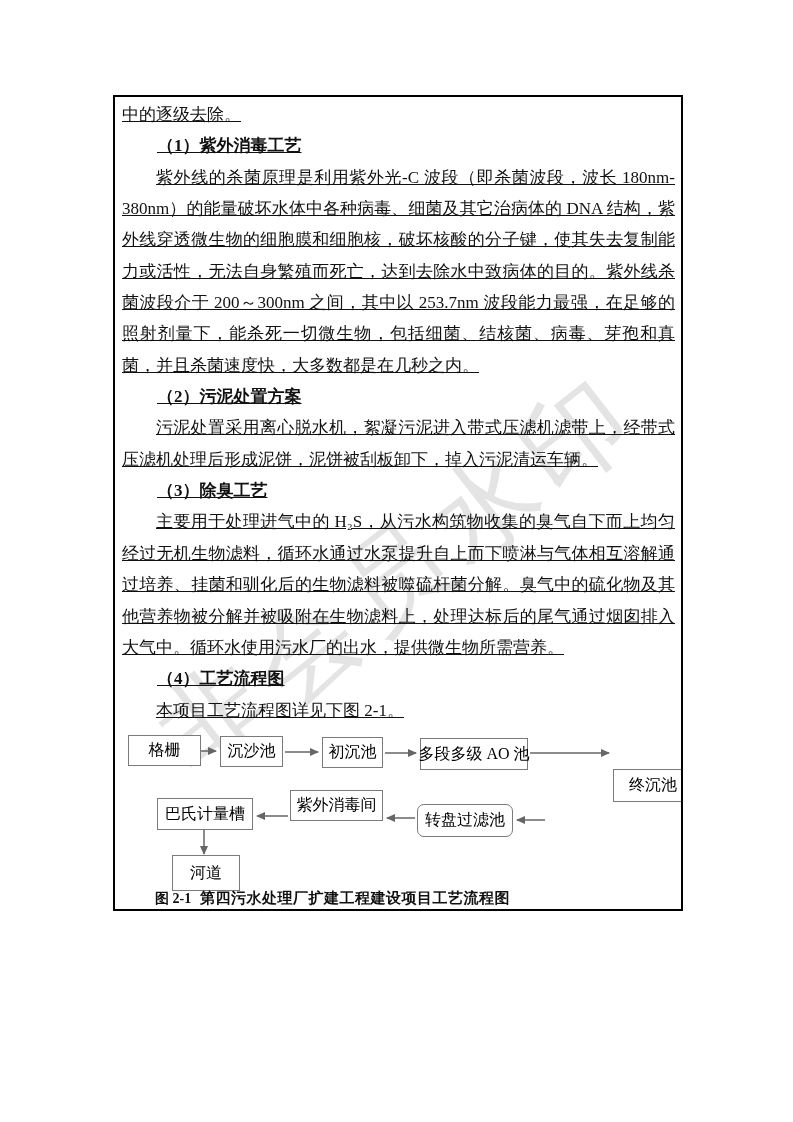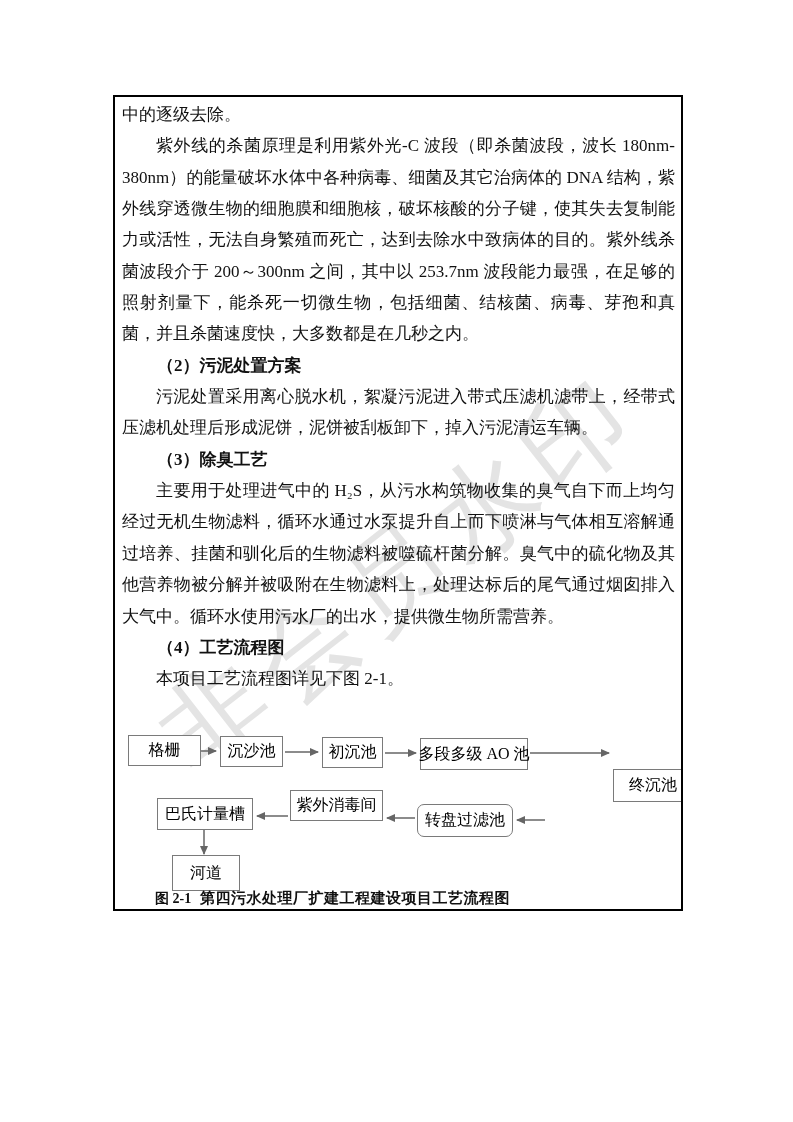--- a/index.html
+++ b/index.html
@@ -33,20 +33,21 @@
     z-index:1;
   }
   .textblock{
     position:absolute;
     left:0;top:2px;
     width:100%;
     box-sizing:border-box;
     padding:0 6px 0 7px;
     font-size:17px;
     line-height:31.35px;
+    text-decoration:underline;
   }
   .textblock p{margin:0;text-align:justify;text-justify:inter-ideograph;}
   .intro{text-indent:0;}
   .heading{font-weight:700;padding-left:35px;text-align:left;}
   .body-par{text-indent:2em;}
   .flowchart{position:absolute;left:0;top:0;width:100%;height:100%;}
   .flow-node{
     position:absolute;
     box-sizing:border-box;
     border:1.5px solid #7a7a7a;
@@ -68,20 +69,21 @@
 <body>
 
 <div class="page">
 
   <div class="watermark">非会员水印</div>
 
   <div class="cell">
 
     <div class="textblock">
       <p class="intro">中的逐级去除。</p>
+      <p class="heading">（1）紫外消毒工艺</p>
       <p class="body-par">紫外线的杀菌原理是利用紫外光-C 波段（即杀菌波段，波长 180nm-380nm）的能量破坏水体中各种病毒、细菌及其它治病体的 DNA 结构，紫外线穿透微生物的细胞膜和细胞核，破坏核酸的分子键，使其失去复制能力或活性，无法自身繁殖而死亡，达到去除水中致病体的目的。紫外线杀菌波段介于 200～300nm 之间，其中以 253.7nm 波段能力最强，在足够的照射剂量下，能杀死一切微生物，包括细菌、结核菌、病毒、芽孢和真菌，并且杀菌速度快，大多数都是在几秒之内。</p>
       <p class="heading">（2）污泥处置方案</p>
       <p class="body-par">污泥处置采用离心脱水机，絮凝污泥进入带式压滤机滤带上，经带式压滤机处理后形成泥饼，泥饼被刮板卸下，掉入污泥清运车辆。</p>
       <p class="heading">（3）除臭工艺</p>
       <p class="body-par">主要用于处理进气中的 H₂S，从污水构筑物收集的臭气自下而上均匀经过无机生物滤料，循环水通过水泵提升自上而下喷淋与气体相互溶解通过培养、挂菌和驯化后的生物滤料被噬硫杆菌分解。臭气中的硫化物及其他营养物被分解并被吸附在生物滤料上，处理达标后的尾气通过烟囱排入大气中。循环水使用污水厂的出水，提供微生物所需营养。</p>
       <p class="heading">（4）工艺流程图</p>
       <p class="body-par">本项目工艺流程图详见下图 2-1。</p>
     </div>
 
     <div class="flowchart">

